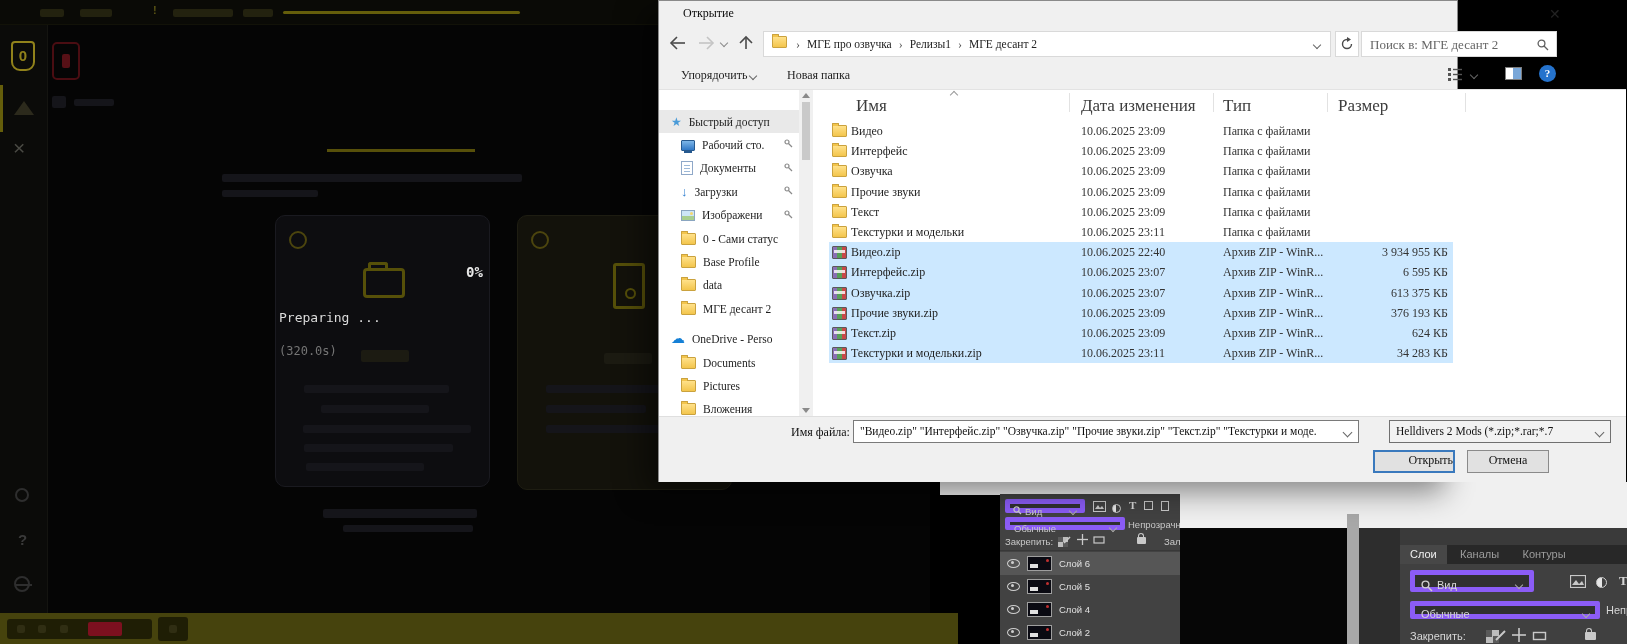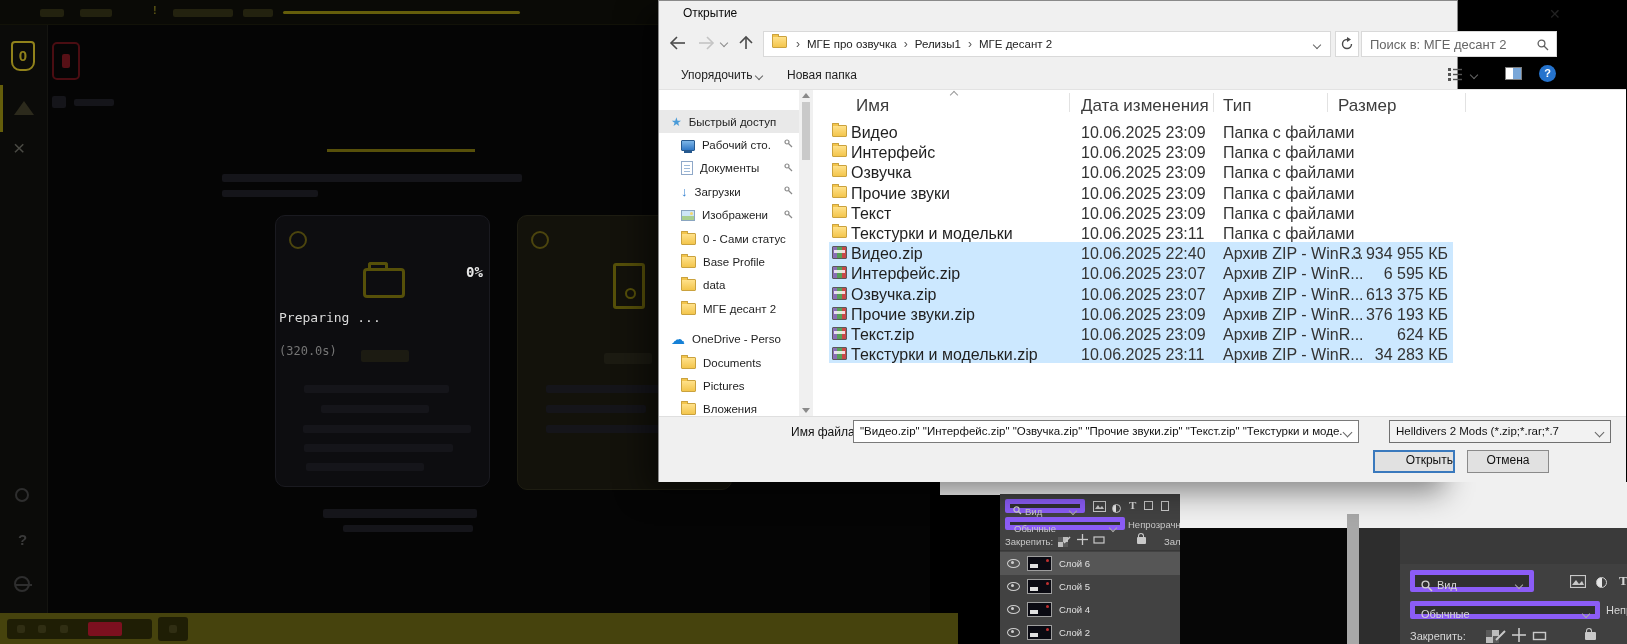--- a/index.html
+++ b/index.html
@@ -24,21 +24,21 @@
   .circ{border:2px solid #4c450e;border-radius:50%;}
   .mono{font-family:"DejaVu Sans Mono",monospace;}
   .dim{background:#15151a;border-radius:2px;}
   .dimo{background:#1c1b12;border-radius:2px;}
   .strip{background:#46430d;}
   .pill{background:rgba(0,0,0,.55);border-radius:3px;}
   .dot{width:8px;height:8px;background:#302e13;border-radius:2px;display:inline-block;margin:6px 0 0 10px;}
   .badge{background:#7c101f;border-radius:2px;}
   
   #dlg{left:658px;top:0;width:800px;height:482px;background:#f0f0f0;border:1px solid #8a8a8a;
-       box-shadow:-14px 10px 28px rgba(0,0,0,.45);}
+       box-shadow:-14px 10px 28px rgba(0,0,0,.45);font-family:Liberation Serif, serif;}
   .navbox{background:#fff;border:1px solid #d9d9d9;}
   .chv{display:inline-block;width:6px;height:6px;border-right:1.5px solid #666;border-bottom:1.5px solid #666;
        transform:rotate(45deg);vertical-align:middle;}
   .chv.up{transform:rotate(-135deg);}
   .crumbs{white-space:nowrap;overflow:hidden;font-size:11.5px;color:#222;line-height:24px;}
   .crumbs .sep{margin:0 7px;color:#555;font-size:12px;}
   .tbtn{font-size:12px;color:#1e1e1e;}
   .help{width:17px;height:17px;border-radius:50%;background:#2573cd;color:#fff;font-size:11px;
         font-weight:bold;text-align:center;line-height:17px;}
   
@@ -61,21 +61,21 @@
   .ic-desktop{width:12px;height:9px;background:linear-gradient(#7db6e8,#3178c6);border:1px solid #26598f;border-radius:1px;}
   .ic-desktop::after{content:"";position:absolute;left:2px;bottom:-3px;width:8px;height:2px;background:#26598f;}
   .ic-document{width:10px;height:12px;background:#fff;border:1px solid #8fa8c8;}
   .ic-document::after{content:"";position:absolute;left:2px;top:3px;width:6px;height:7px;
         background:repeating-linear-gradient(#9db9d8 0 1px,transparent 1px 3px);}
   .ic-download::before{content:"↓";color:#2f7fd0;font-weight:bold;font-size:13px;line-height:13px;}
   .ic-pictures{width:12px;height:9px;border:1px solid #8aa5c0;background:linear-gradient(180deg,#cde6f7 0 55%,#a9cf8f 55%);}
   .ic-pictures::after{content:"";position:absolute;right:1px;top:1px;width:3px;height:3px;background:#f5d76e;border-radius:50%;}
   .ic-cloud::before{content:"☁";color:#1580d6;font-size:14px;line-height:14px;}
   
-  .flist .frow{position:relative;height:20.2px;font-size:16px;color:#1f1f1f;}
+  .flist .frow{position:relative;height:20.2px;font-size:12px;color:#1f1f1f;}
   .flist .frow.sel{background:#cce8ff;}
   .frow .fic{position:absolute;left:3px;top:4px;}
   .frow span{position:absolute;top:3px;white-space:nowrap;}
   .c-name{left:22px;max-width:225px;overflow:hidden;}
   .c-date{left:252px;color:#333;}
   .c-type{left:394px;color:#333;}
   .c-size{left:505px;width:114px;text-align:right;color:#333;}
   .hsep{width:1px;background:#e2e2e2;top:92px;height:19px;}
   .hdr{font-size:17px;color:#3c3c3c;white-space:nowrap;}
   
@@ -257,20 +257,29 @@
 
         <div class="lrow">
           <span class="eye"></span>
           <span class="thumb"></span>
           <span>Слой 3</span>
         </div>
       </div>
   </div>
 
   <div class="a" style="left:1400px;top:528px;width:227px;height:116px;background:#3a3a3a;">
+    <div class="a" style="left:0;top:17px;width:227px;height:19px;background:#282828;">
+      
+    
+        <span class="ptab on">Слои</span>
+      
+        <span class="ptab">Каналы</span>
+      
+        <span class="ptab">Контуры</span>
+      </div>
     <div class="a" style="left:0;top:36px;width:227px;height:80px;background:#404040;">
       <div class="psbox a" style="left:10px;top:6px;width:124px;height:22px;">
         <svg class="a" style="left:6px;top:5px;" width="12" height="12">
           <circle cx="4.5" cy="4.5" r="3.4" fill="none" stroke="#cfcfcf" stroke-width="1.4"></circle>
             <line x1="7" y1="7" x2="11" y2="11" stroke="#cfcfcf" stroke-width="1.4"></line>
           </svg>
         <span class="pmed a" style="left:22px;top:4px;">Вид</span>
         <span class="chv a" style="right:7px;top:7px;border-color:#aaa;"></span>
       </div>
       <svg class="a" style="left:170px;top:11px;" width="16" height="13">

